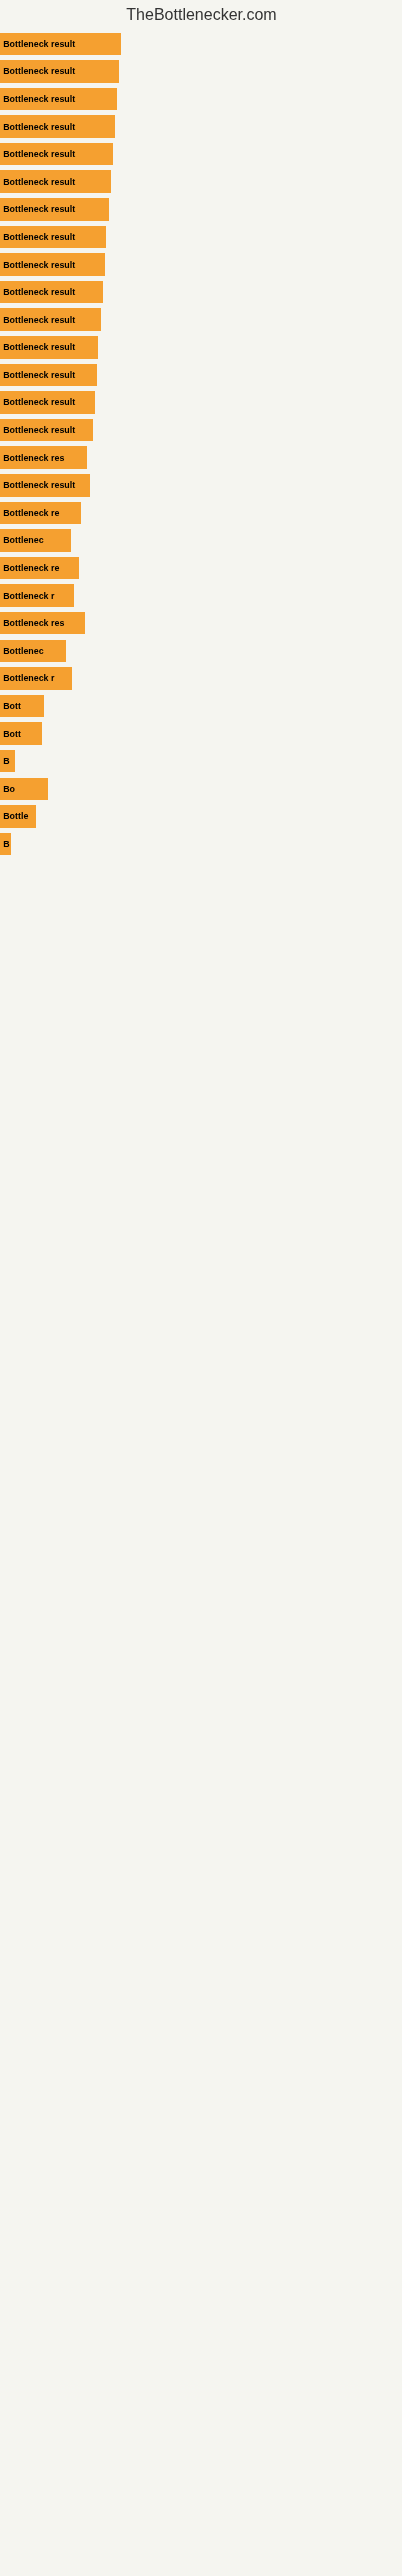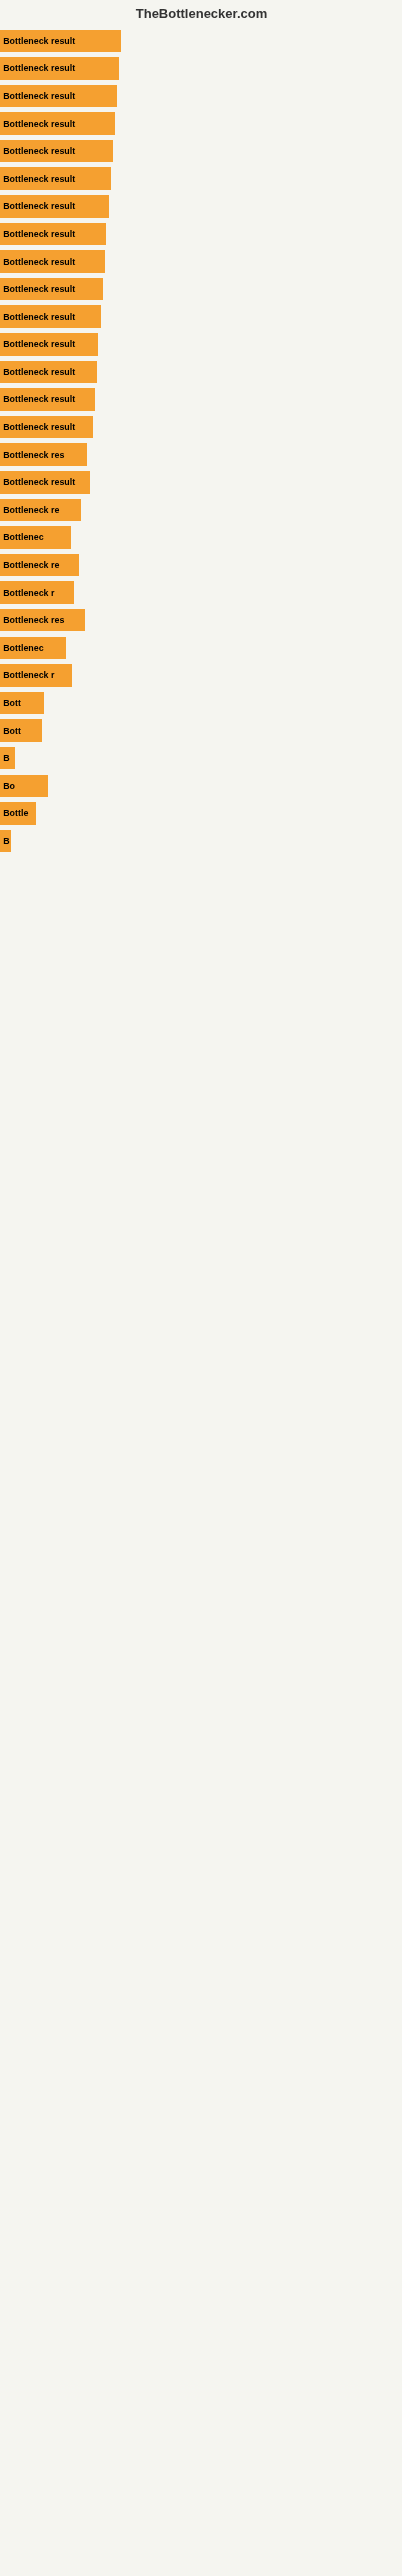--- a/index.html
+++ b/index.html
@@ -12,23 +12,23 @@
       width: 403px;
       min-height: 2576px;
       background-color: #f5f5f0;
       font-family: Arial, sans-serif;
       position: relative;
     }
 
     .header {
       text-align: center;
       padding: 6.4px 0 3.2px 0;
-      font-size: 13px;
+      font-size: 16px;
       color: #333;
-      font-weight: bold;
+      font-weight: normal;
     }
 
     .bars-container {
       padding: 3.2px 0;
       position: relative;
     }
 
     .bar-row {
       display: flex;
       align-items: center;

